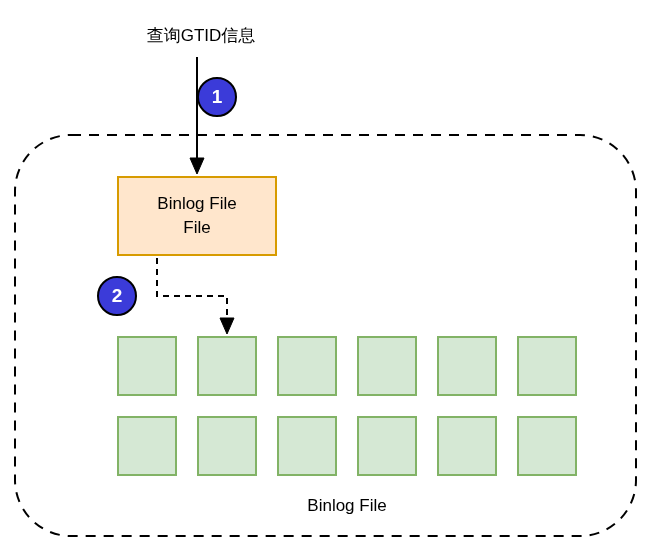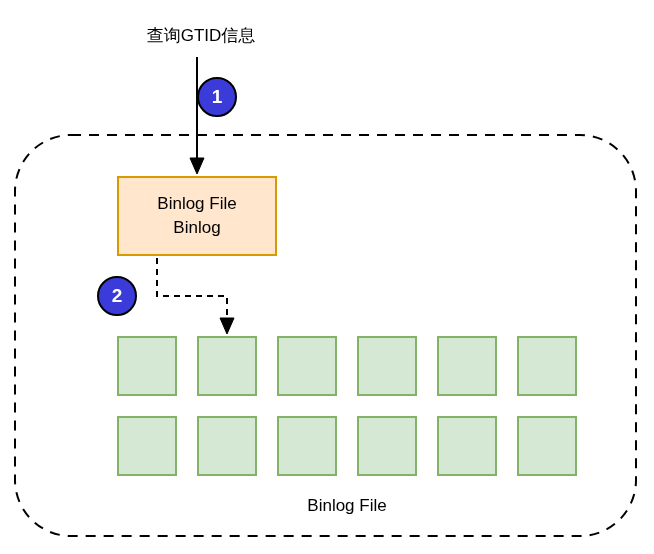--- a/index.html
+++ b/index.html
@@ -132,21 +132,21 @@
       <polygon class="arrow-head" points="227,334 220,318 234,318"></polygon>
     </g>
   </svg>
 
   <div class="diagram-title">查询GTID信息</div>
 
   <div id="badge-1" class="step-badge">1</div>
 
   <div class="index-box">
     <span>Binlog File</span>
-    <span>Binlog</span>
+    <span>File</span>
   </div>
 
   <div id="badge-2" class="step-badge">2</div>
 
   <div class="binlog-grid">
       <div class="binlog-square"></div>
       <div class="binlog-square"></div>
       <div class="binlog-square"></div>
       <div class="binlog-square"></div>
       <div class="binlog-square"></div>

